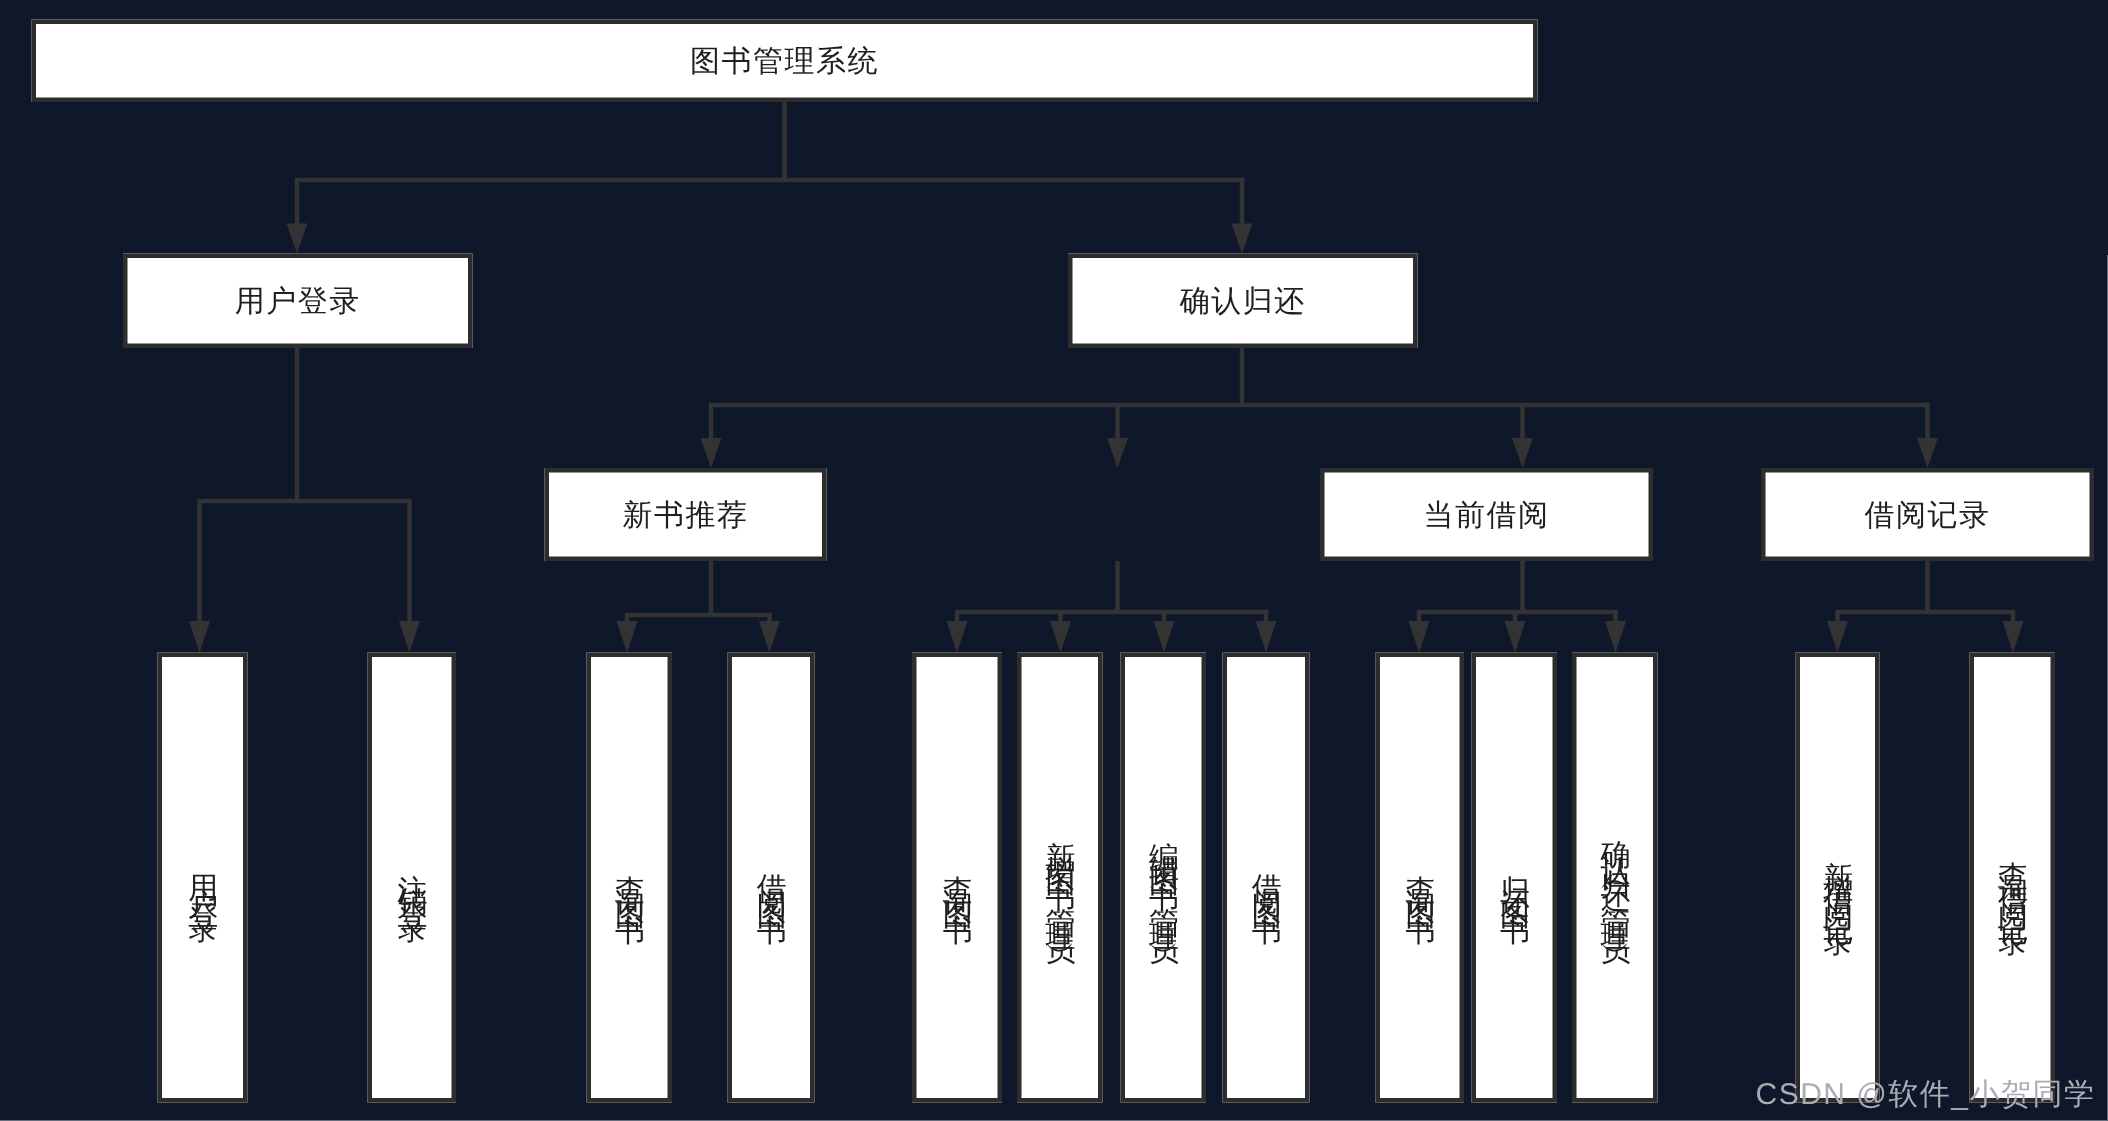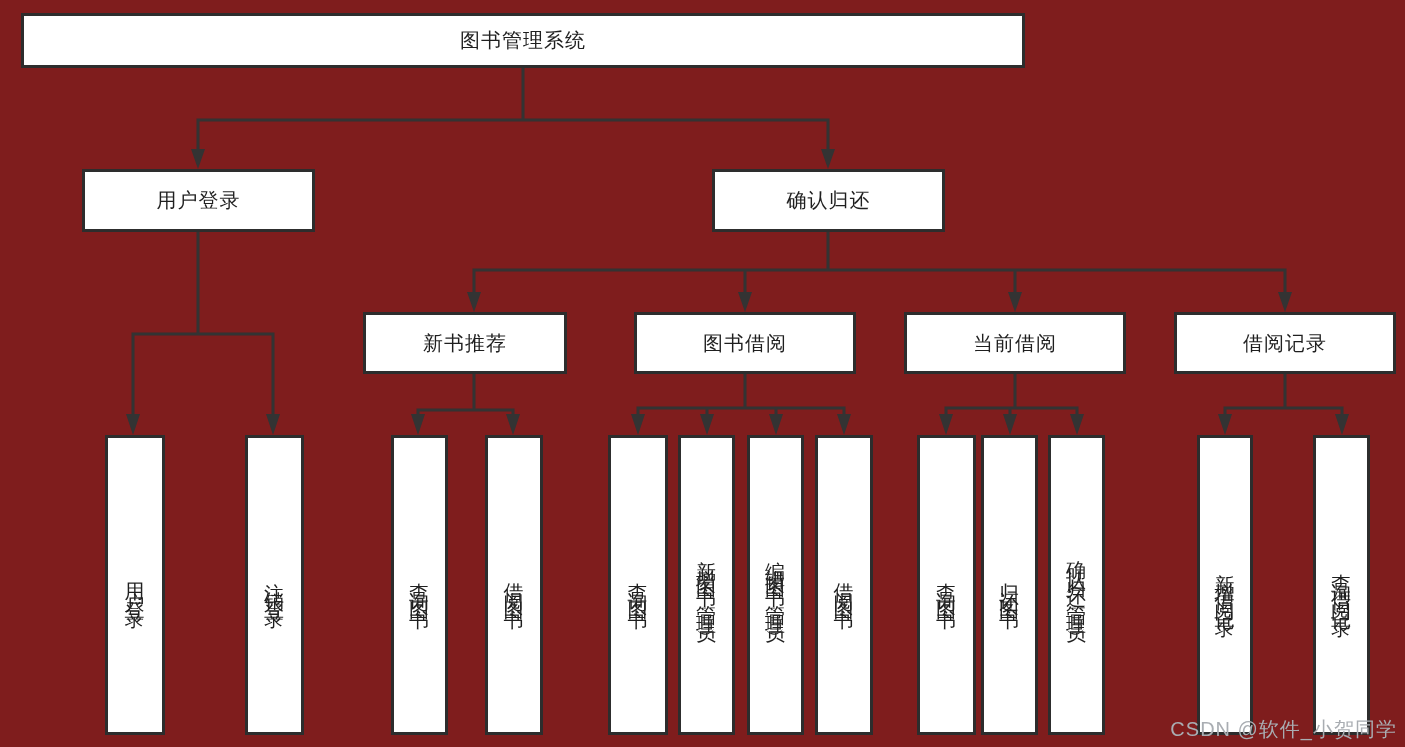--- a/index.html
+++ b/index.html
@@ -4,21 +4,21 @@
 <style>
   html, body { margin: 0; padding: 0; background: #ffffff; }
   body {
     width: 1405px; height: 747px;
     font-family: "Liberation Sans", "DejaVu Sans", sans-serif;
     overflow: hidden;
   }
   #canvas {
     position: relative;
     width: 1405px; height: 747px;
-    background: #7f1d1d;
+    background: #0f172a;
   }
   #connectors {
     position: absolute; left: 0; top: 0;
     width: 1405px; height: 747px;
     pointer-events: none;
   }
   .node {
     position: absolute;
     box-sizing: border-box;
     border: 3px solid #2d2d2d;
@@ -111,23 +111,22 @@
       <polygon points="1218,414 1232,414 1225,435"></polygon>
       <polygon points="1335,414 1349,414 1342,435"></polygon>
     </g>
   </svg>
 
   <div class="node" style="left:21px; top:13px; width:1004px; height:55px;">图书管理系统</div>
 
   <div class="node" style="left:82px; top:169px; width:233px; height:63px;">用户登录</div>
   <div class="node" style="left:712px; top:169px; width:233px; height:63px;">确认归还</div>
 
-  <div class="node" style="left:363px; top:312px; width:204px; height:62px;">新书推荐</div>
-  <div class="node" style="left:634px; top:312px; width:222px; height:62px;">图书借阅</div>
-  <div class="node" style="left:904px; top:312px; width:222px; height:62px;">当前借阅</div>
+  <div class="node" style="left:363px; top:312px; width:188px; height:62px;">新书推荐</div>
+  <div class="node" style="left:880px; top:312px; width:222px; height:62px;">当前借阅</div>
   <div class="node" style="left:1174px; top:312px; width:222px; height:62px;font-family:Liberation Mono, monospace;">借阅记录</div>
 
   <div class="leaf" style="left:105px; width:60px;">
     <span class="vtext">用户登录</span>
   </div>
   <div class="leaf" style="left:245px; width:59px;">
     <span class="vtext">注销登录</span>
   </div>
 
   <div class="leaf" style="left:391px; width:57px;">

